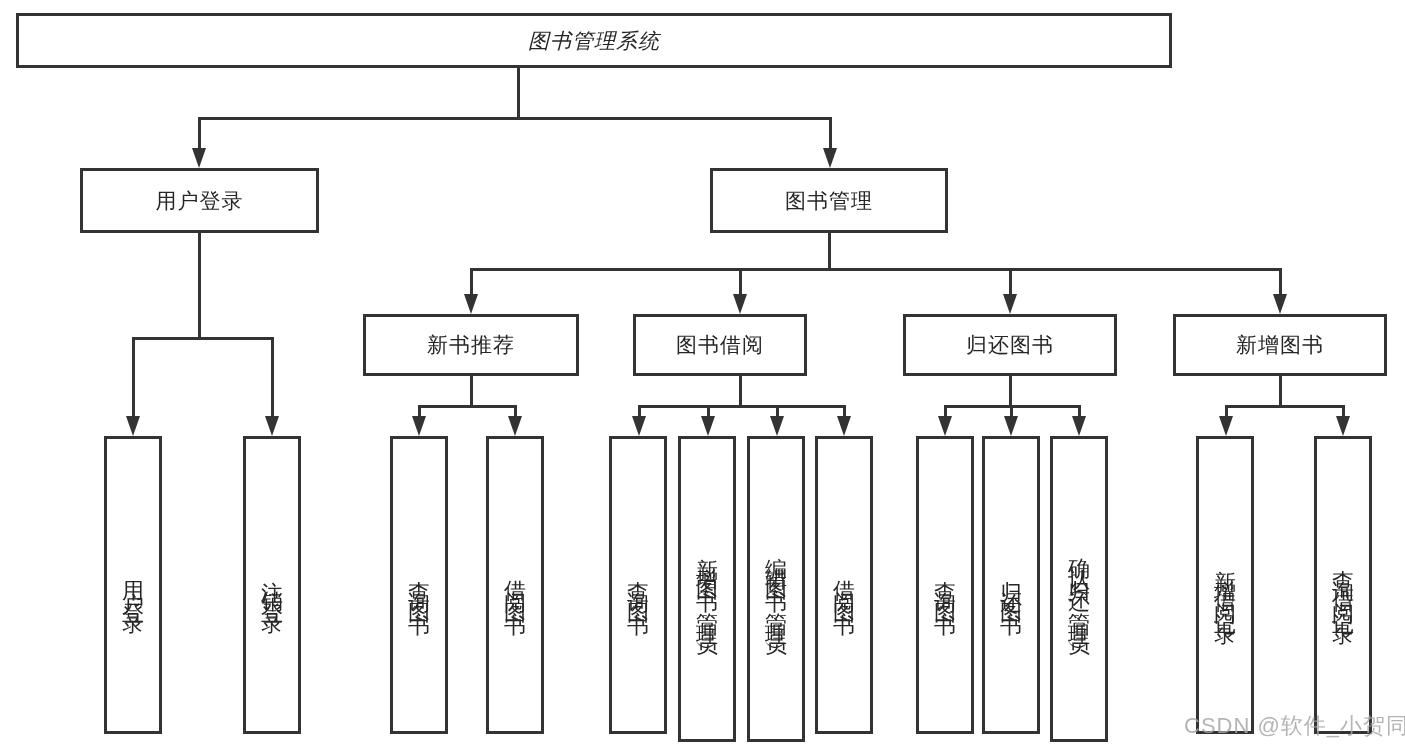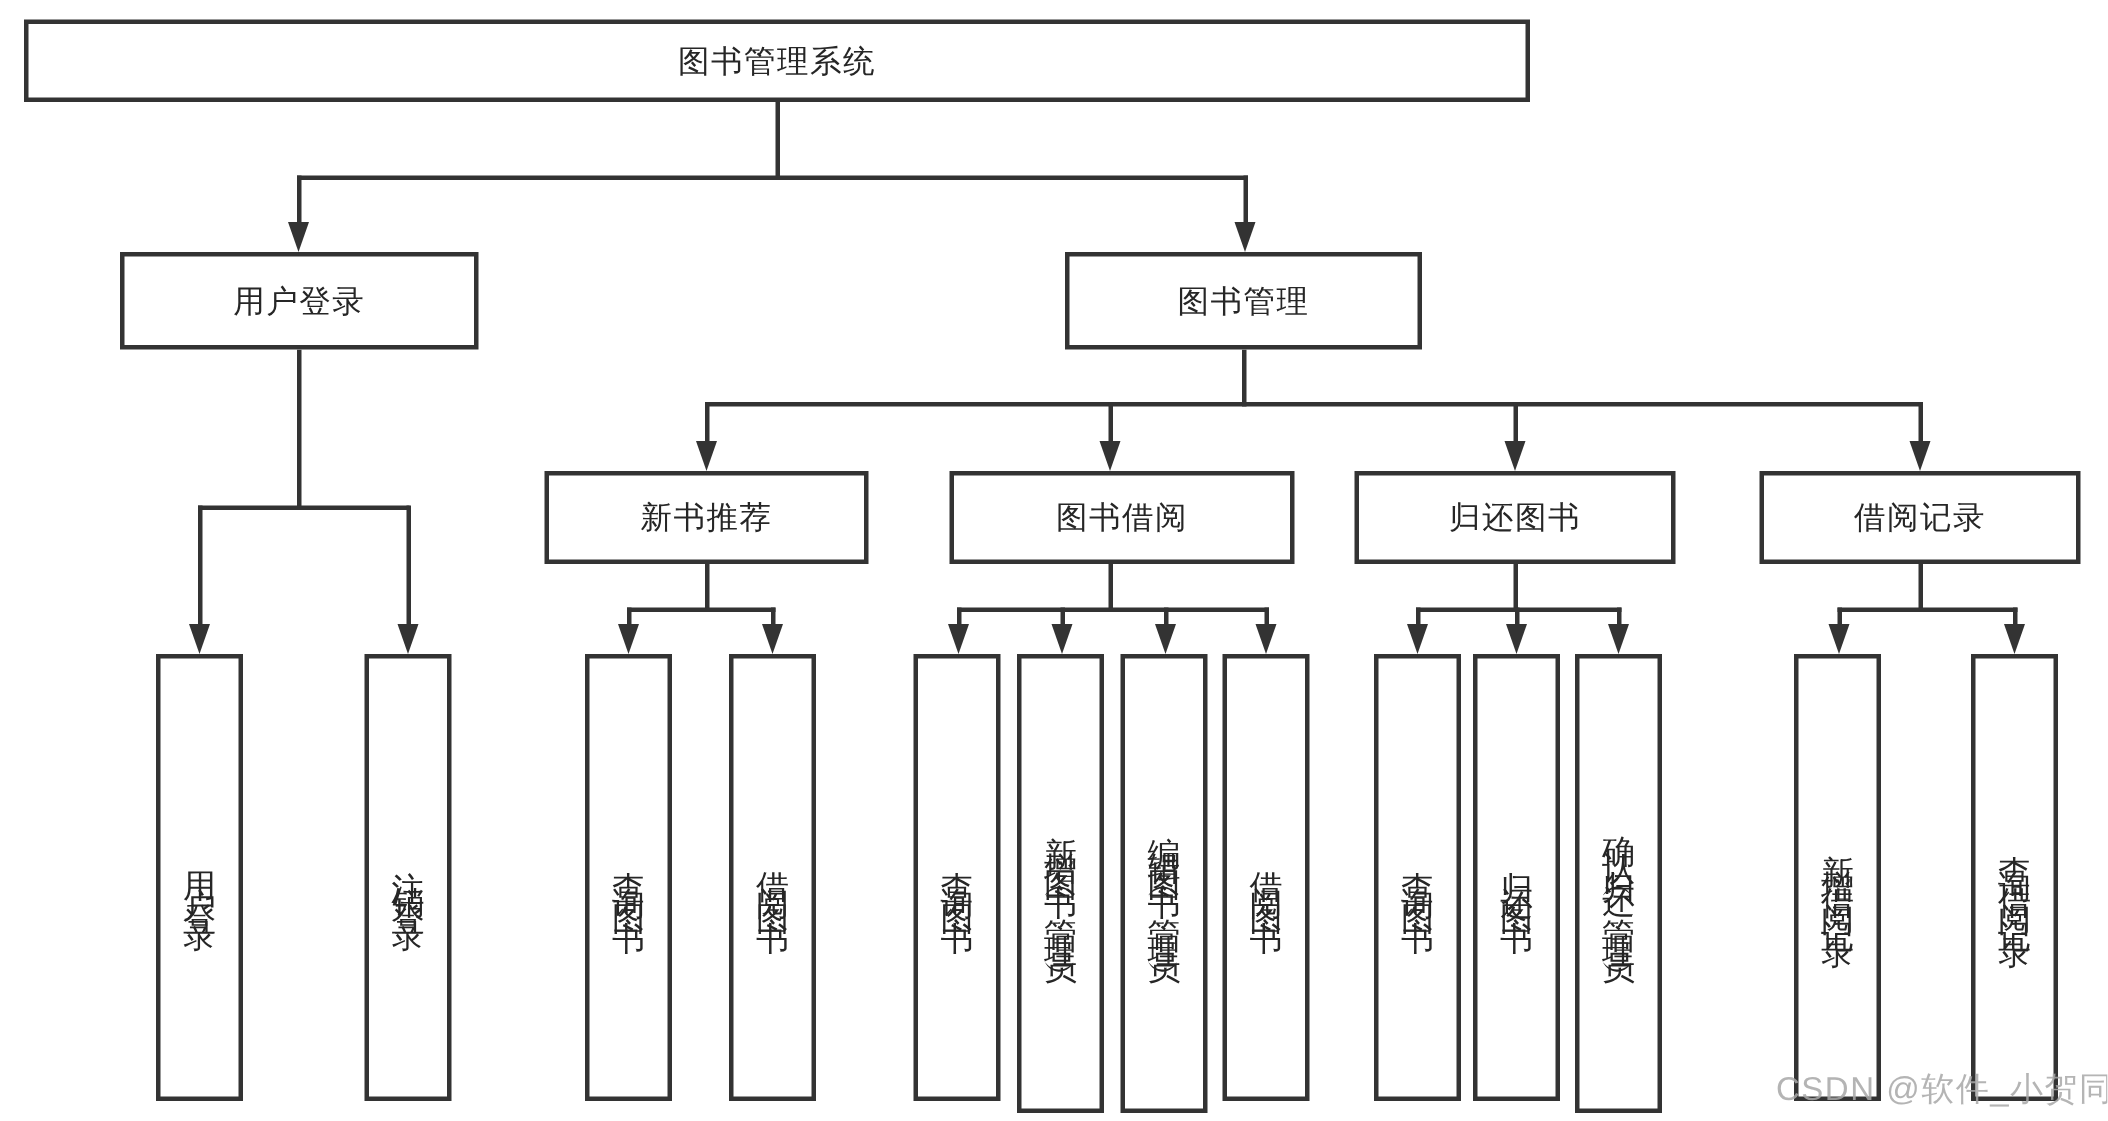--- a/index.html
+++ b/index.html
@@ -12,29 +12,29 @@
   .hline { position:absolute; height:3px; background:#333333; z-index:1; }
   .vline { position:absolute; width:3px; background:#333333; z-index:1; }
   .arrow { position:absolute; width:0; height:0; border-left:7px solid transparent; border-right:7px solid transparent; border-top:20px solid #333333; z-index:1; }
   .watermark { position:absolute; left:1184px; top:711px; font-size:22px; color:#a8a8a8; opacity:0.85; letter-spacing:1px; z-index:6; white-space:nowrap; }
 </style>
 </head>
 <body>
 
 <div class="canvas">
 
-  <div class="node box-h" style="left:16px;top:13px;width:1004px;height:55px;">图书管理系统</div>
+  <div class="node box-h" style="left:16px;top:13px;width:1156px;height:55px;font-style:italic;">图书管理系统</div>
 
   <div class="node box-h" style="left:80px;top:168px;width:239px;height:65px;">用户登录</div>
   <div class="node box-h" style="left:710px;top:168px;width:238px;height:65px;">图书管理</div>
 
   <div class="node box-h" style="left:363px;top:314px;width:216px;height:62px;font-family:Liberation Mono, monospace;">新书推荐</div>
-  <div class="node box-h" style="left:633px;top:314px;width:230px;height:62px;">图书借阅</div>
+  <div class="node box-h" style="left:633px;top:314px;width:174px;height:62px;">图书借阅</div>
   <div class="node box-h" style="left:903px;top:314px;width:214px;height:62px;">归还图书</div>
-  <div class="node box-h" style="left:1173px;top:314px;width:214px;height:62px;">借阅记录</div>
+  <div class="node box-h" style="left:1173px;top:314px;width:214px;height:62px;">新增图书</div>
 
   <div class="node box-v" style="left:104px;height:298px;">用户登录</div>
   <div class="node box-v" style="left:243px;height:298px;">注销登录</div>
 
   <div class="node box-v" style="left:390px;height:298px;">查询图书</div>
   <div class="node box-v" style="left:486px;height:298px;">借阅图书</div>
 
   <div class="node box-v" style="left:609px;height:298px;">查询图书</div>
   <div class="node box-v" style="left:678px;height:306px;">新增图书（管理员）</div>
   <div class="node box-v" style="left:747px;height:306px;">编辑图书（管理员）</div>

